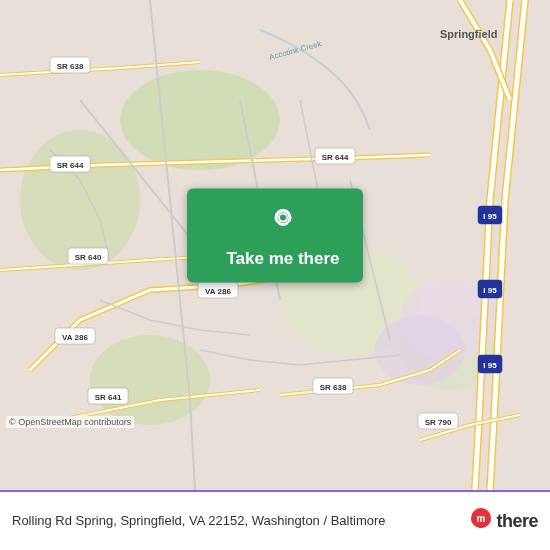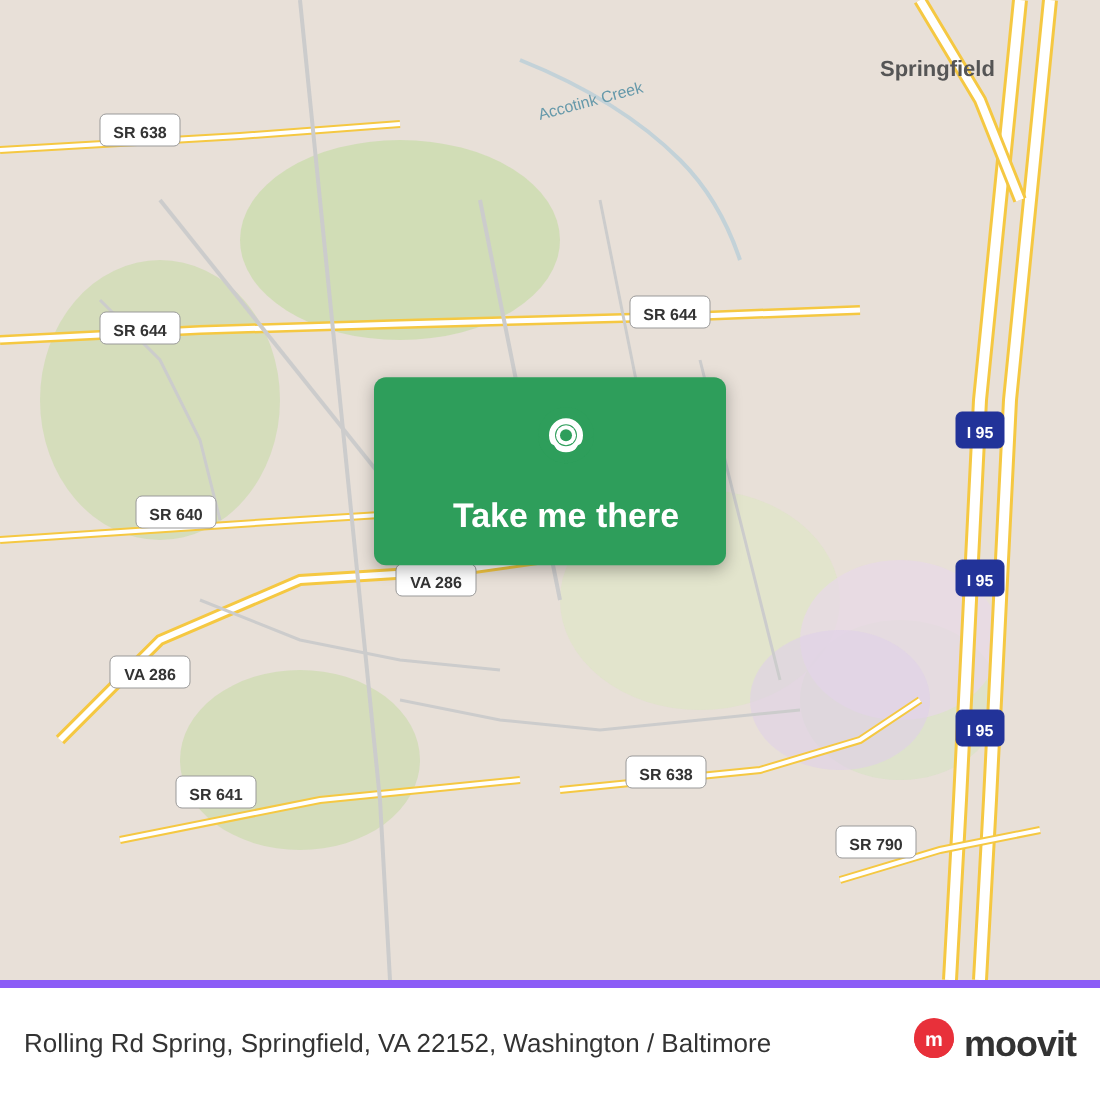--- a/index.html
+++ b/index.html
@@ -22,21 +22,21 @@
     }
 
     
     #bottom-bar {
       width: 550px;
       height: 60px;
       background: #fff;
       display: flex;
       align-items: center;
       padding: 0 12px;
-      border-top: 4px solid #8b5cf6;
+      border-top: 2px solid #8b5cf6;
       position: relative;
     }
 
     #bottom-bar .address-text {
       flex: 1;
       font-size: 13px;
       color: #333;
       line-height: 1.4;
     }
 
@@ -200,26 +200,29 @@
         <circle cx="16" cy="15" r="7" fill="none" stroke="white" stroke-width="3"></circle>
         <path d="M 16 29 L 10 20 Q 2 16 2 15 A 14 14 0 0 0 30 15 Q 30 16 22 20 Z" fill="#2e9e5b"></path>
 
         <circle cx="16" cy="15" r="5" fill="white"></circle>
         <circle cx="16" cy="15" r="3" fill="#2e9e5b"></circle>
       </svg>
       <span>Take me there</span>
     </button>
   </div>
 
+  <div class="osm-attr">
+    <span>© OpenStreetMap contributors</span>
+  </div>
 </div>
 
 <div id="bottom-bar">
   <div class="address-text">Rolling Rd Spring, Springfield, VA 22152, Washington / Baltimore</div>
 
   <div id="moovit-logo">
     <svg width="22" height="28" viewBox="0 0 22 28" xmlns="http://www.w3.org/2000/svg">
       <ellipse cx="11" cy="11" rx="10" ry="10" fill="#e8303a"></ellipse>
       <path d="M 11 21 L 5 14 Q 1 11 1 11 A 10 10 0 0 0 21 11 Q 21 11 17 14 Z" fill="#e8303a"></path>
       <text x="11" y="15" font-size="10" text-anchor="middle" fill="white" font-weight="bold">m</text>
     </svg>
-    <span style="font-size:18px;font-weight:bold;color:#333;letter-spacing:-0.5px;margin-left:2px;">moovit</span>
+    <span style="font-size:18px;font-weight:bold;color:#333;letter-spacing:-0.5px;margin-left:2px;">there</span>
   </div>
 </div>
 
 </body></html>

